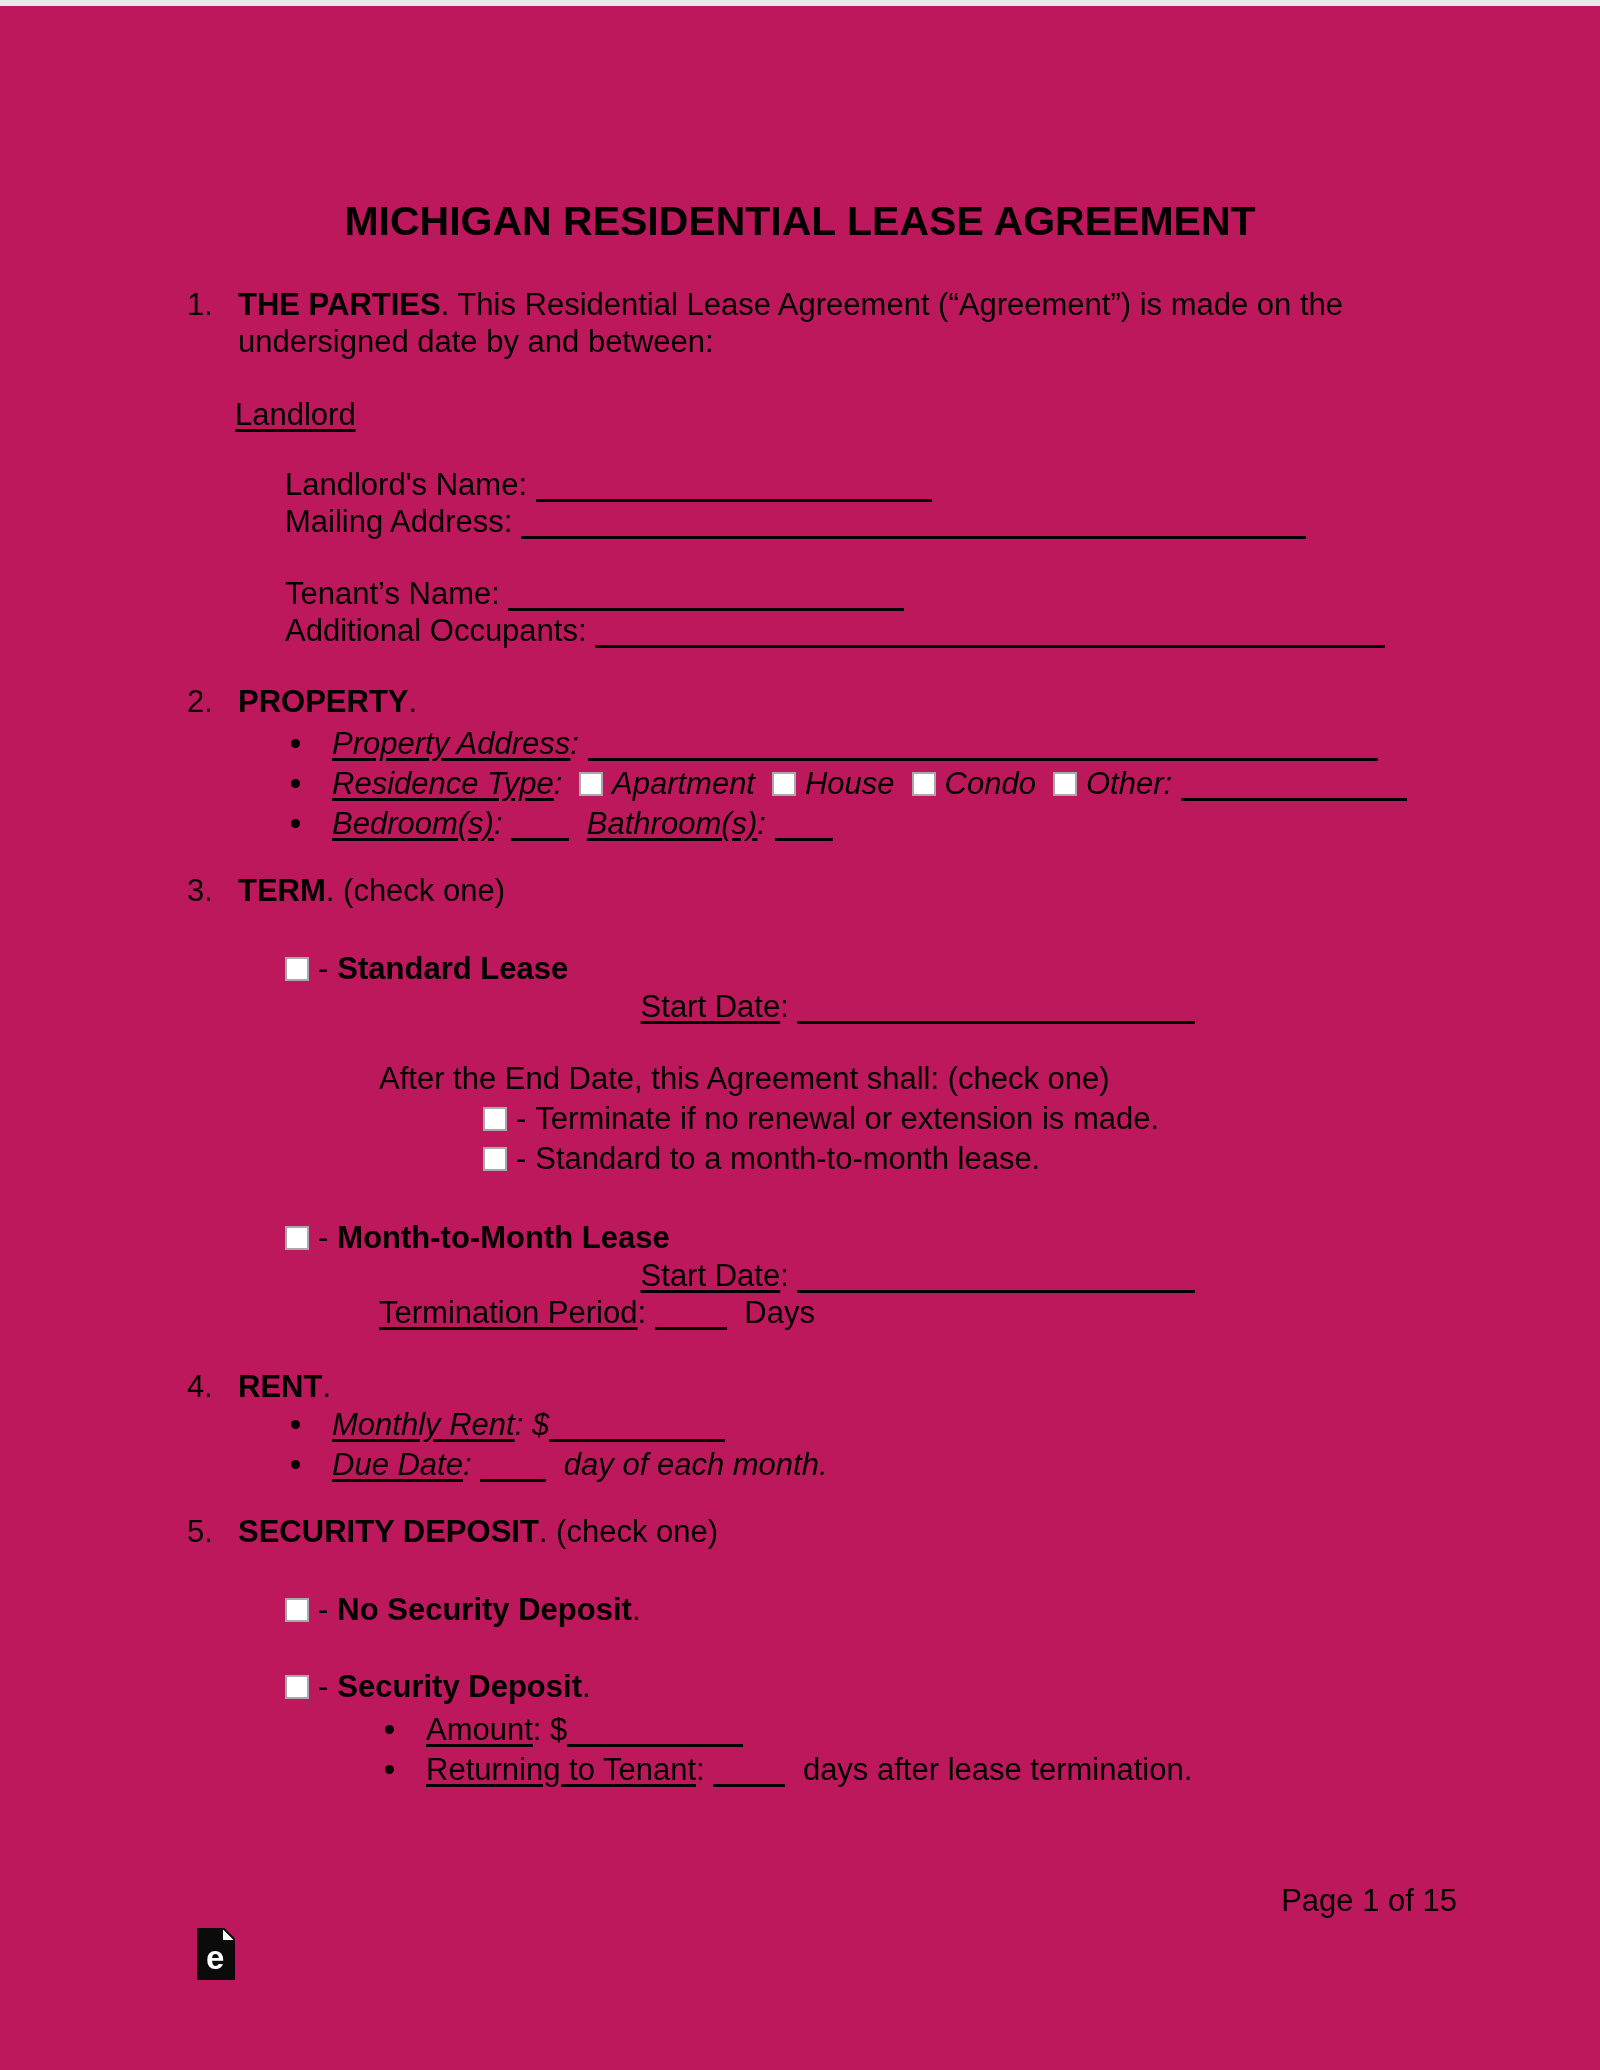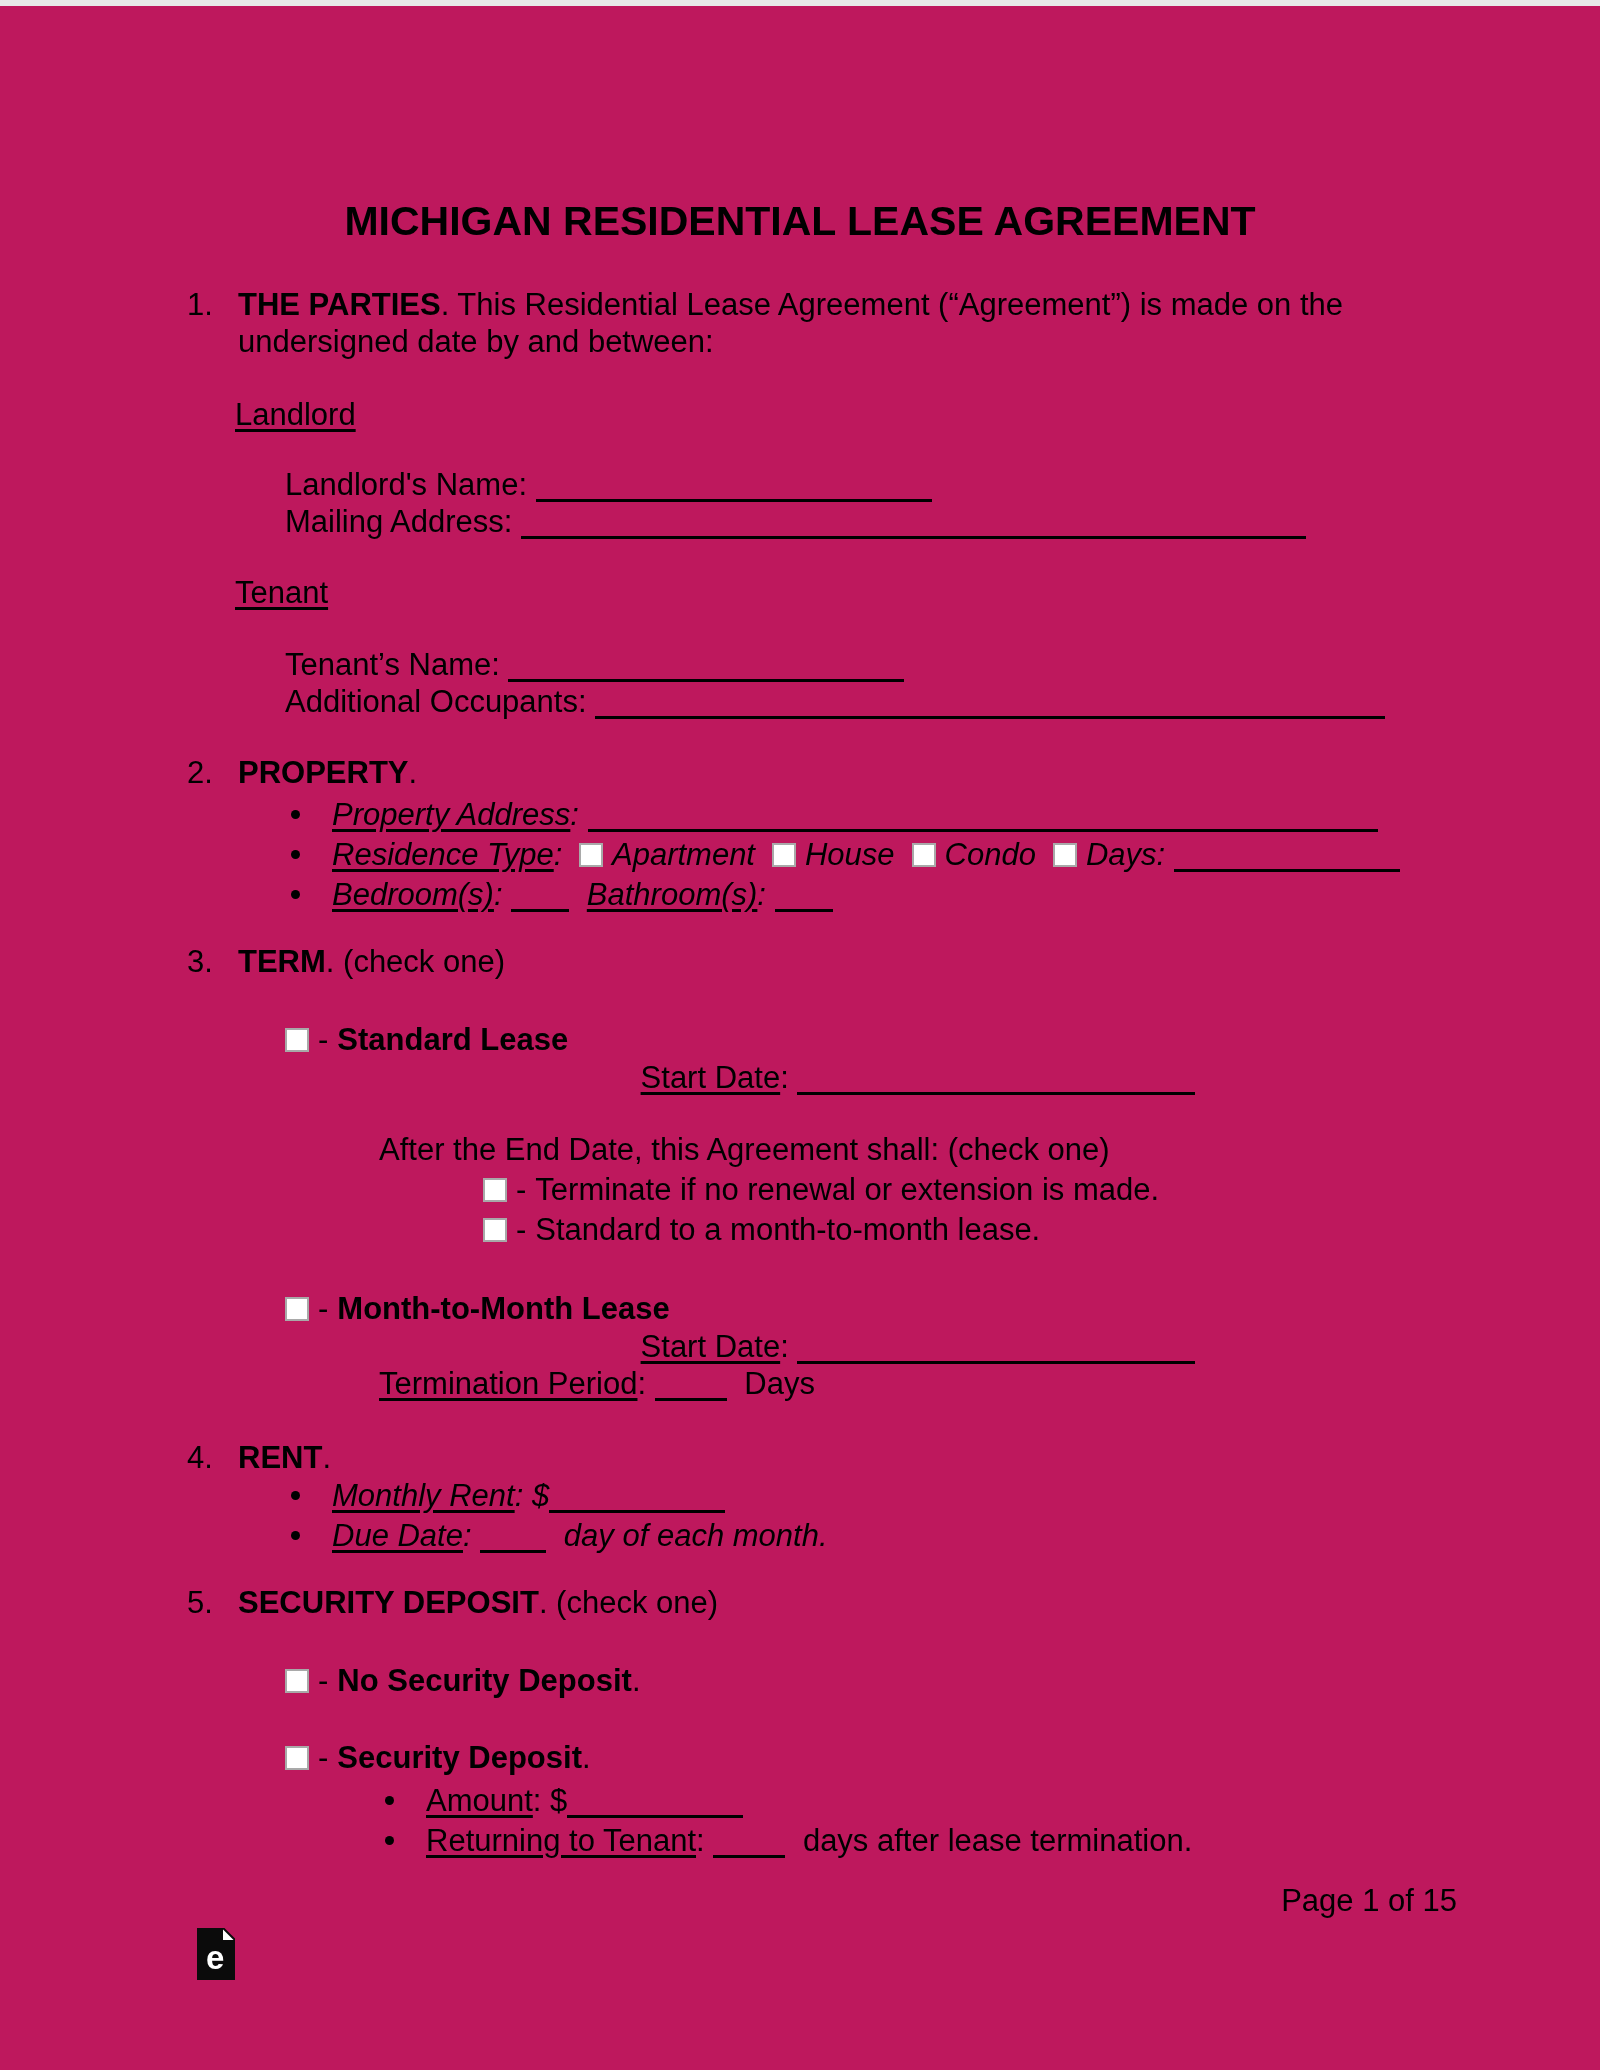--- a/index.html
+++ b/index.html
@@ -85,23 +85,20 @@
 
     <div class="row-field mt33">
       <span>Landlord's Name:</span>
       <span class="bl w-name"></span>
     </div>
     <div class="row-field">
       <span>Mailing Address:</span>
       <span class="bl w-mailing"></span>
     </div>
 
-    <div class="row-sub mt34">
-      <span class="ul">Tenant</span>
-    </div>
 
     <div class="row-field mt35">
       <span>Tenant’s Name:</span>
       <span class="bl w-name"></span>
     </div>
     <div class="row-field">
       <span>Additional Occupants:</span>
       <span class="bl w-occ"></span>
     </div>
 
@@ -111,21 +108,21 @@
 
     <div class="mt4">
       <div class="row-bullet">
         <span class="dot"></span>
         <span class="ul">Property Address</span><span>:</span>
         <span class="bl w-address"></span>
       </div>
       <div class="row-bullet">
         <span class="dot"></span>
         <span class="ul">Residence Type</span><span>:</span>
-        <span class="cb" style="margin-left:8px"></span><span class="opt-word">Apartment</span><span class="cb"></span><span class="opt-word">House</span><span class="cb"></span><span class="opt-word">Condo</span><span class="cb"></span><span>Days:</span>
+        <span class="cb" style="margin-left:8px"></span><span class="opt-word">Apartment</span><span class="cb"></span><span class="opt-word">House</span><span class="cb"></span><span class="opt-word">Condo</span><span class="cb"></span><span>Other:</span>
         <span class="bl w-other"></span>
       </div>
       <div class="row-bullet">
         <span class="dot"></span>
         <span class="ul">Bedroom(s)</span><span>:</span>
         <span class="bl w-small"></span>
         <span class="ul suffix-gap">Bathroom(s)</span><span>:</span>
         <span class="bl w-small"></span>
       </div>
     </div>

